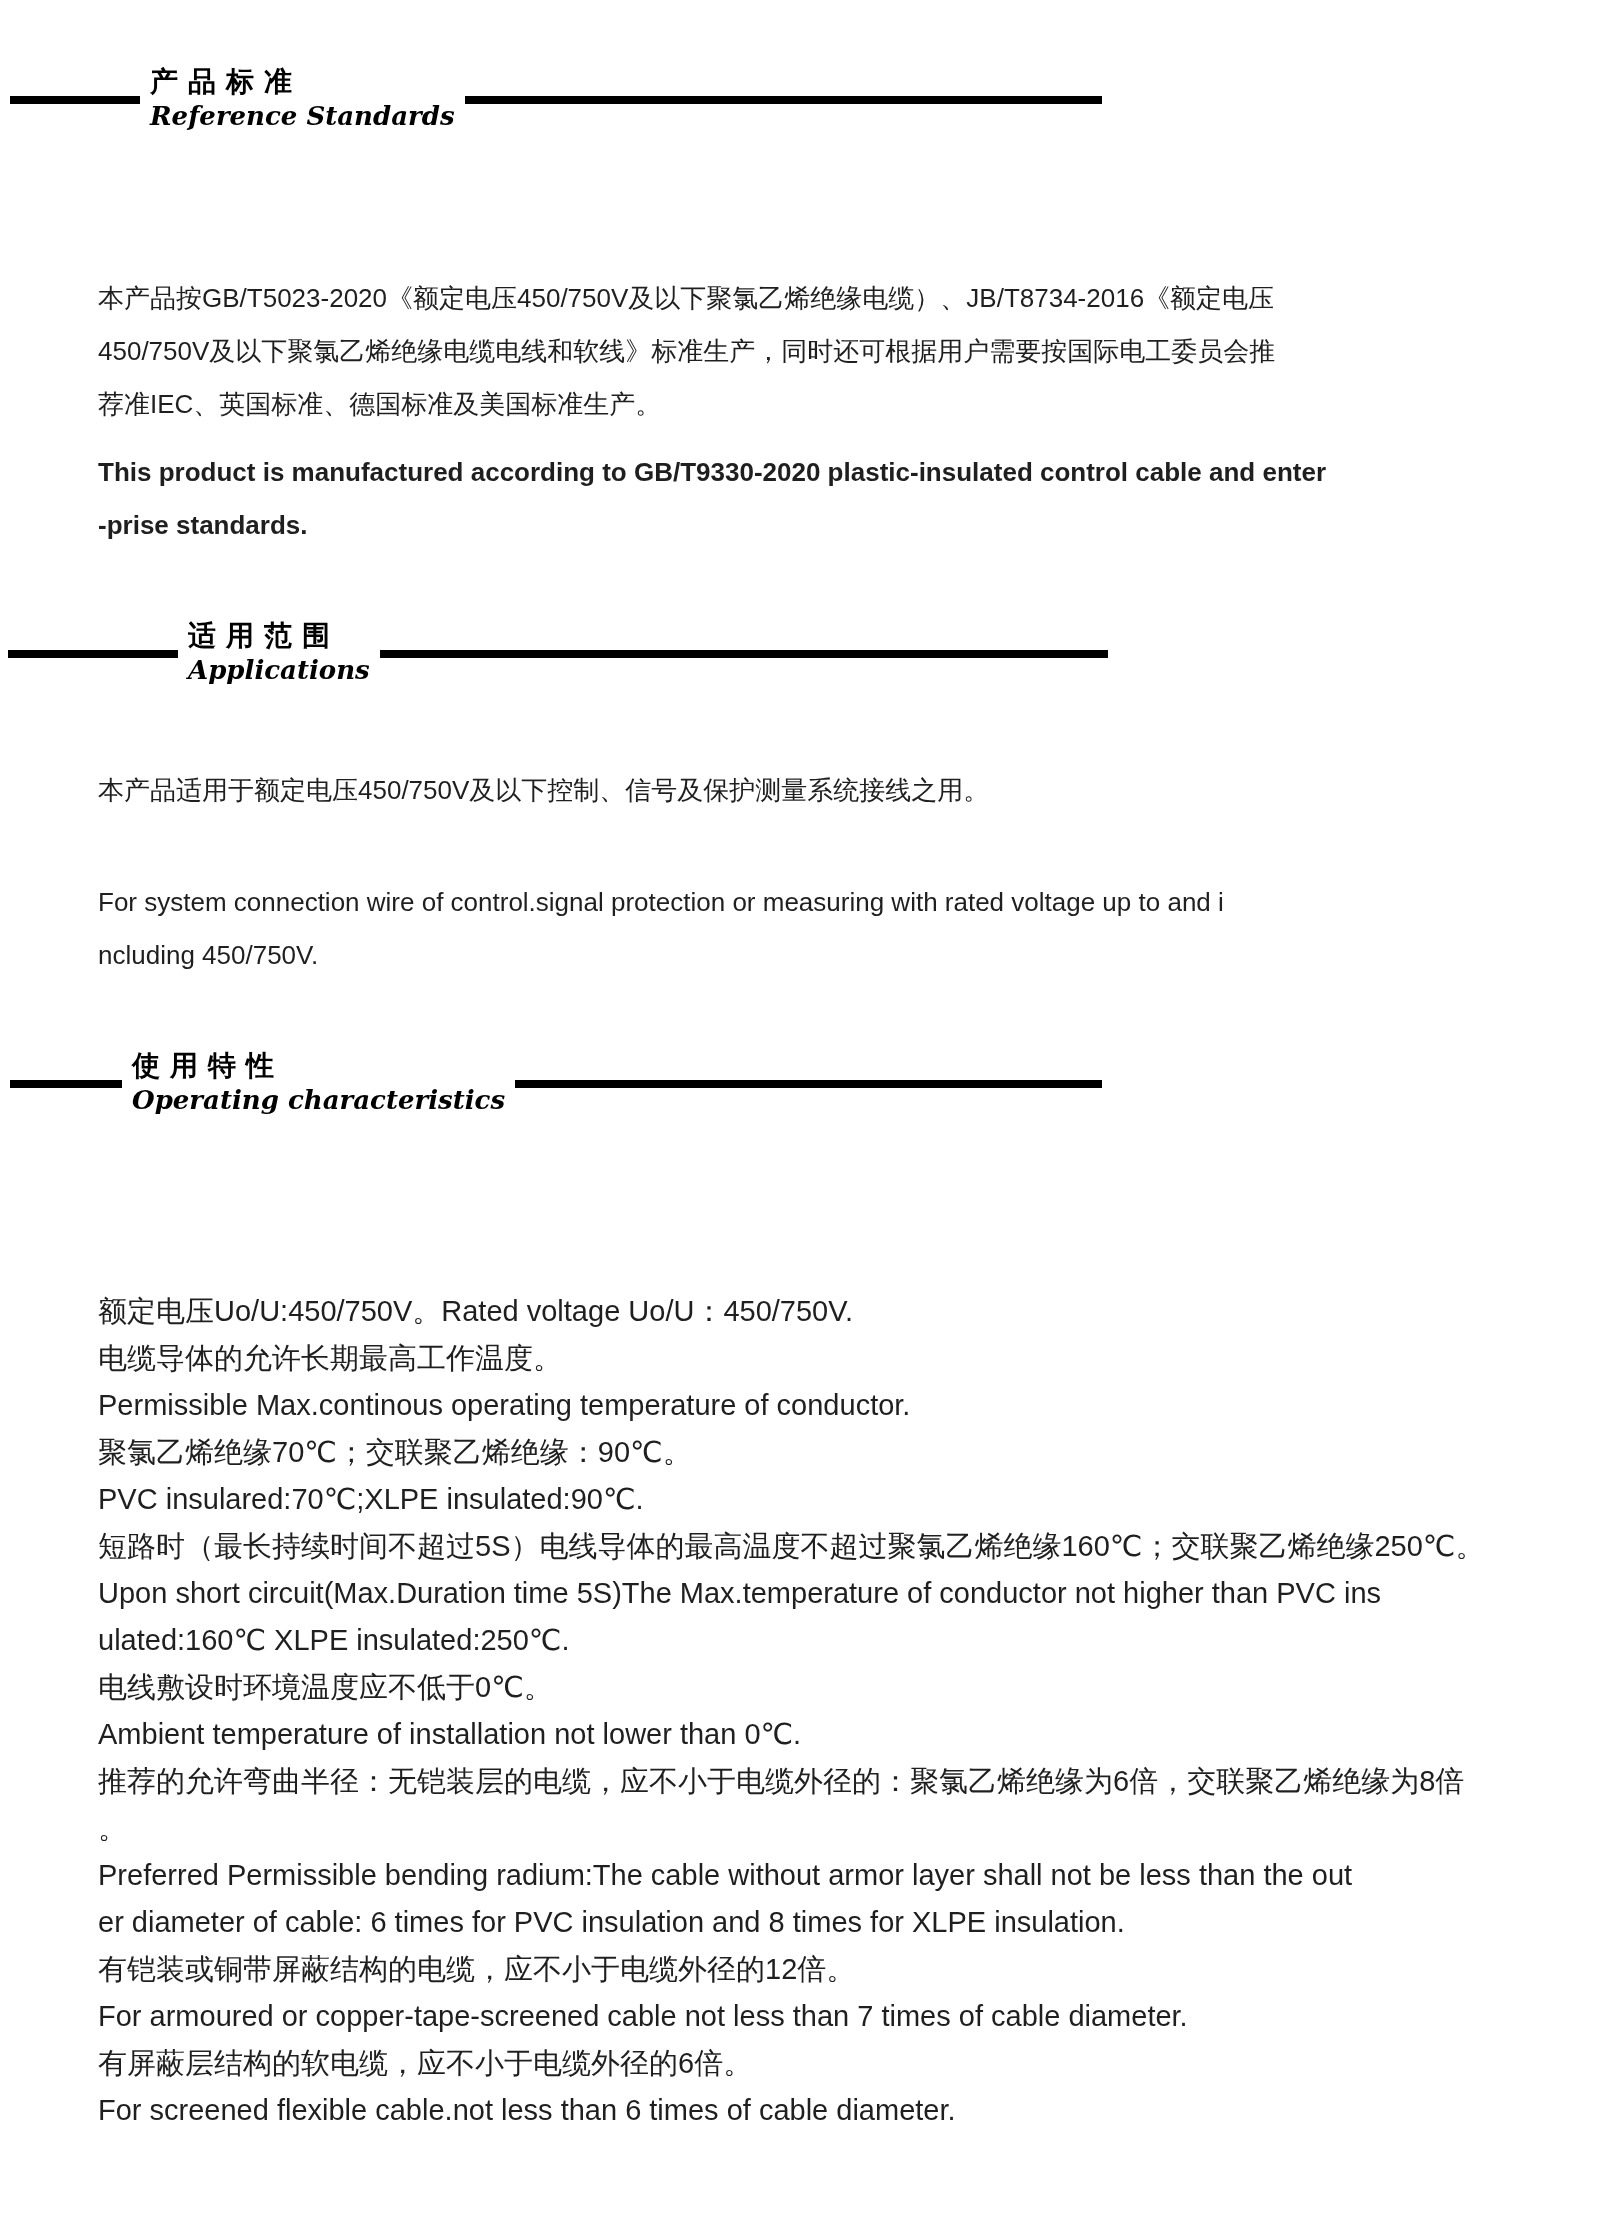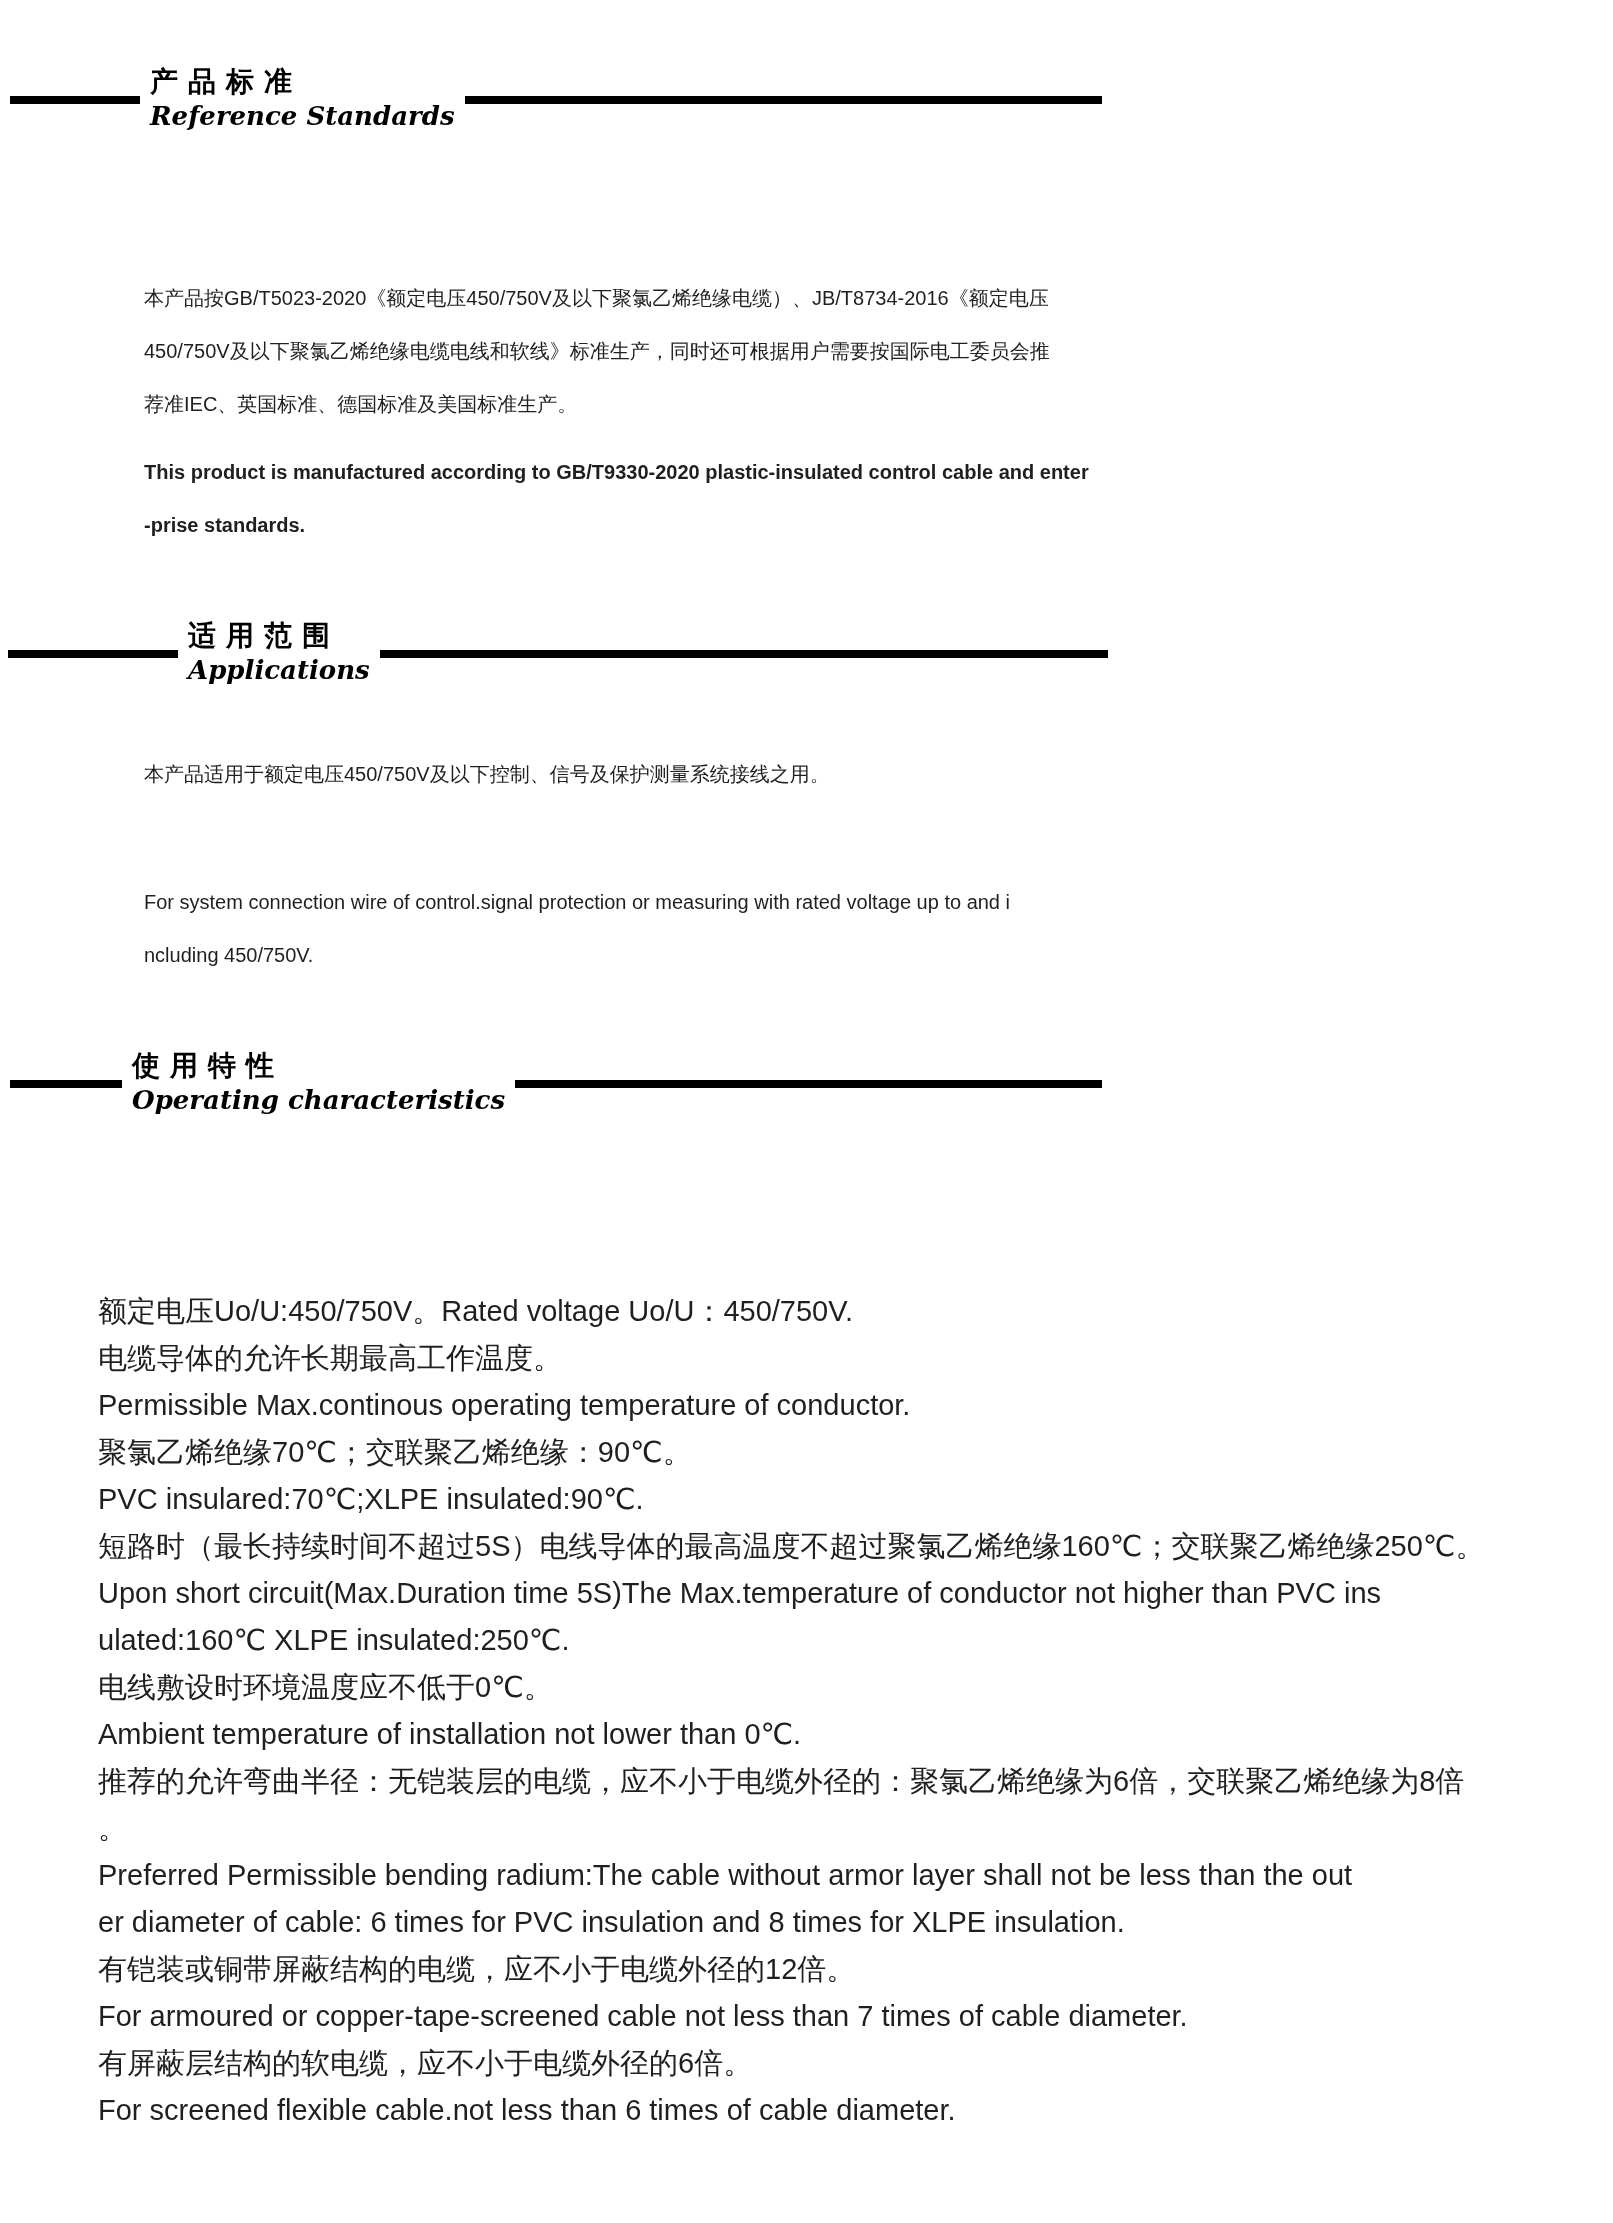--- a/index.html
+++ b/index.html
@@ -59,23 +59,22 @@
   
   .para {
     position: absolute;
     left: 98px;
     white-space: nowrap;
   }
   .para .line {
     display: block;
   }
   .body-lg .line {
-    font-size: 20px;
+    font-size: 26px;
     line-height: 53px;
-    margin-left: 46px;
   }
   .body-md .line {
     font-size: 29px;
     line-height: 47px;
   }
 </style>
 </head>
 <body>
 
 <div class="page">
@@ -102,21 +101,21 @@
 
   <div class="sec-header" style="left:8px; top:620px; width:1100px;">
     <div class="bar" style="width:170px;"></div>
     <div class="title-block">
       <span class="title-cn">适用范围</span>
       <span class="title-en">Applications</span>
     </div>
     <div class="bar grow"></div>
   </div>
 
-  <div class="para body-lg" style="top:748px;">
+  <div class="para body-lg" style="top:764px;">
     <span class="line">本产品适用于额定电压450/750V及以下控制、信号及保护测量系统接线之用。</span>
   </div>
 
   <div class="para body-lg" style="top:876px;">
     <span class="line">For system connection wire of control.signal protection or measuring with rated voltage up to and i</span>
     <span class="line">ncluding 450/750V.</span>
   </div>
 
   <div class="sec-header" style="left:10px; top:1050px; width:1092px;">
     <div class="bar" style="width:112px;"></div>

